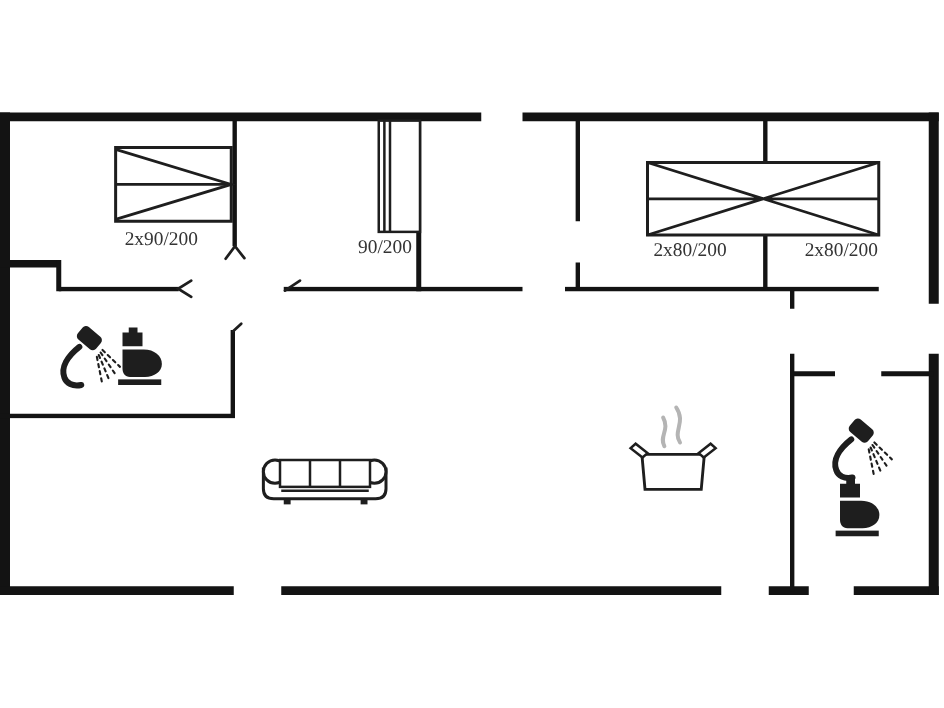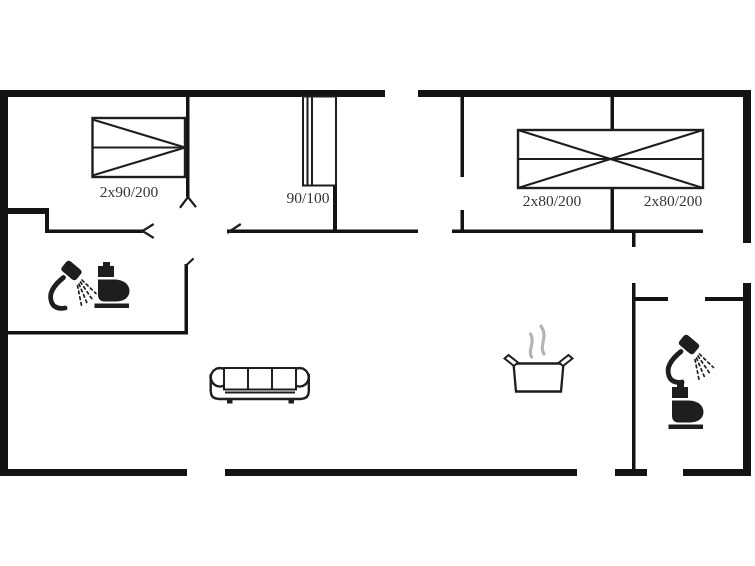--- a/index.html
+++ b/index.html
@@ -123,18 +123,18 @@
       <rect class="blk" x="9" y="0" width="7" height="5"></rect>
       <rect class="blk" x="4" y="4" width="16" height="11"></rect>
       <path class="blk" d="M4,17.5 L21,17.5 C29.5,17.5 35.5,22.5 35.5,29 C35.5,35.5 29.5,39.5 22,39.5
                            L10,39.5 C6,39.5 4,36.5 4,33 Z"></path>
       <rect class="blk" x="0.5" y="41.5" width="34.5" height="4.5"></rect>
     </g>
   </svg>
 
   <div class="plan-label" style="left:74px;top:184px;">2x90/200</div>
 
-  <div class="plan-label" style="left:253px;top:190px;">90/100</div>
+  <div class="plan-label" style="left:253px;top:190px;">90/200</div>
 
   <div class="plan-label" style="left:497px;top:193px;">2x80/200</div>
 
   <div class="plan-label" style="left:618px;top:193px;">2x80/200</div>
 </div>
 
 </body></html>

